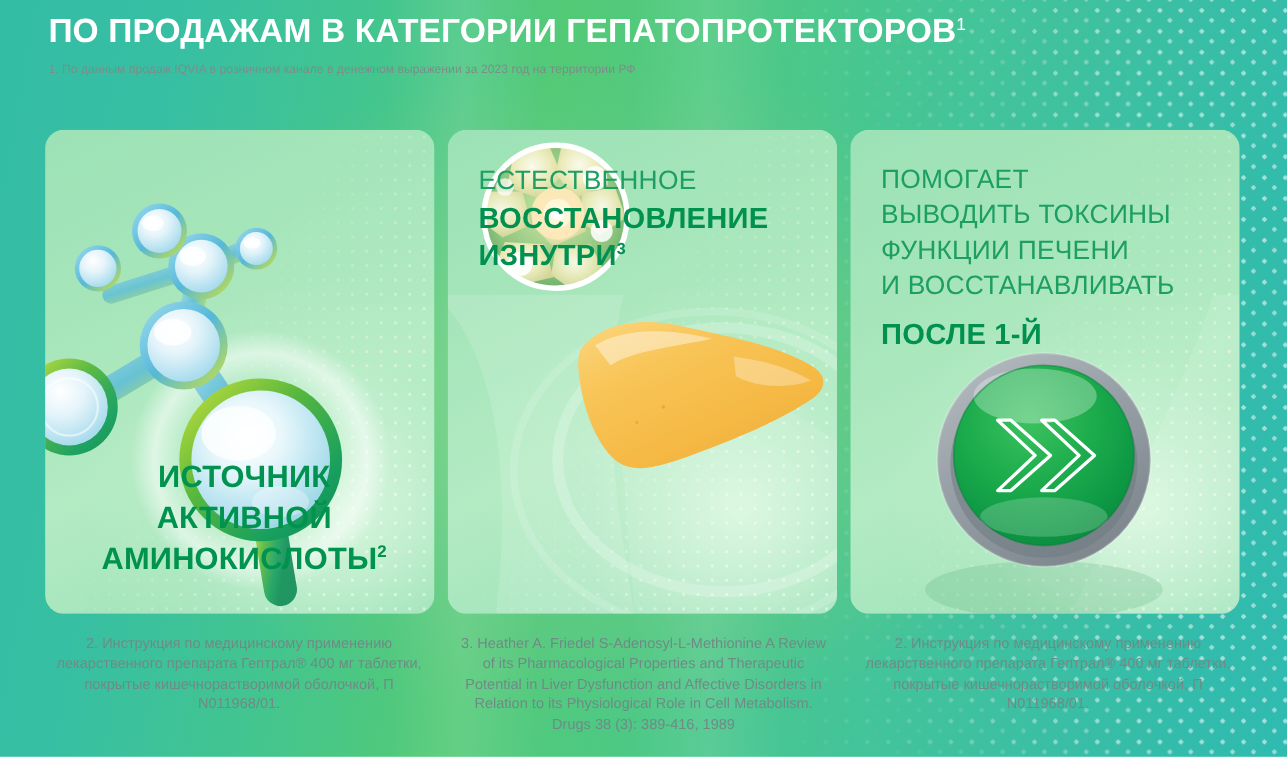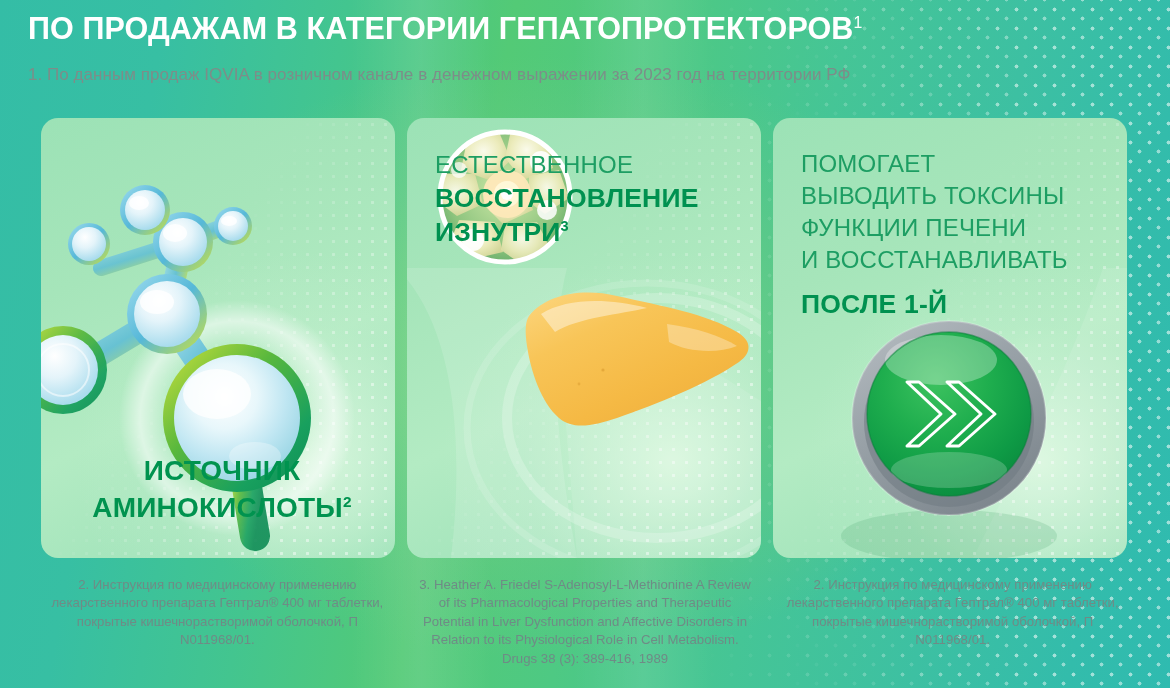--- a/index.html
+++ b/index.html
@@ -27,28 +27,28 @@
             mask-image:linear-gradient(90deg, rgba(0,0,0,0) 66%, rgba(0,0,0,0.3) 78%, rgba(0,0,0,0.9) 92%);
   }
   
   .bands { position:absolute; inset:0; pointer-events:none;
     background:
       linear-gradient(90deg, rgba(255,255,255,0) 30%, rgba(255,255,255,0.10) 36%, rgba(255,255,255,0) 42%),
       linear-gradient(90deg, rgba(255,255,255,0) 49%, rgba(255,255,255,0.09) 55%, rgba(255,255,255,0) 61%);
   }
 
   
-  .header { position:absolute; left:28px; top:6px; width:1090px; }
+  .header { position:absolute; left:44px; top:6px; width:1090px; }
   .title {
     color:#ffffff; font-weight:bold; font-size:30.5px; letter-spacing:0.1px;
     line-height:44px; white-space:nowrap;
   }
   .title sup { font-size:0.52em; font-weight:normal; vertical-align:super; line-height:0; }
   .subtitle {
-    margin-top:16px; color:#7d8d89; font-size:17px; line-height:18px;
+    margin-top:4px; color:#7d8d89; font-size:11px; line-height:18px;
     letter-spacing:0.05px; white-space:nowrap;
   }
 
   
   .cards { position:absolute; left:41px; top:118px; width:1088px; height:440px;
            display:flex; gap:12px; }
   .card {
     position:relative; width:354px; height:440px; border-radius:17px; overflow:hidden;
     background:
       radial-gradient(ellipse 330px 300px at 75% 78%, rgba(226,250,228,0.85) 0%, rgba(200,240,210,0.25) 45%, rgba(170,230,190,0) 70%),
@@ -167,20 +167,21 @@
 
       <circle cx="48" cy="126" r="21" fill="url(#rimB)"></circle>
       <circle cx="48" cy="126" r="17" fill="url(#sphSm)"></circle>
 
       <circle cx="22" cy="252" r="44" fill="url(#rimG)" opacity="0.95"></circle>
       <circle cx="22" cy="252" r="35" fill="url(#sphSm)"></circle>
       <circle cx="22" cy="252" r="26" fill="none" stroke="#ffffff" stroke-width="2" opacity="0.55"></circle>
     </svg>
     <div class="txt">
       <div class="h-bold">ИСТОЧНИК</div>
+      <div class="h-bold">АКТИВНОЙ</div>
       <div class="h-bold"><span>АМИНОКИСЛОТЫ</span><sup>2</sup></div>
     </div>
   </div>
 
   <div class="card c2">
     <div class="cdots"></div>
     <svg class="art" viewBox="0 0 354 440">
       <defs>
         <linearGradient id="liverG" x1="0" y1="0" x2="0.8" y2="1">
           <stop offset="0%" stop-color="#fcd67f"></stop>

